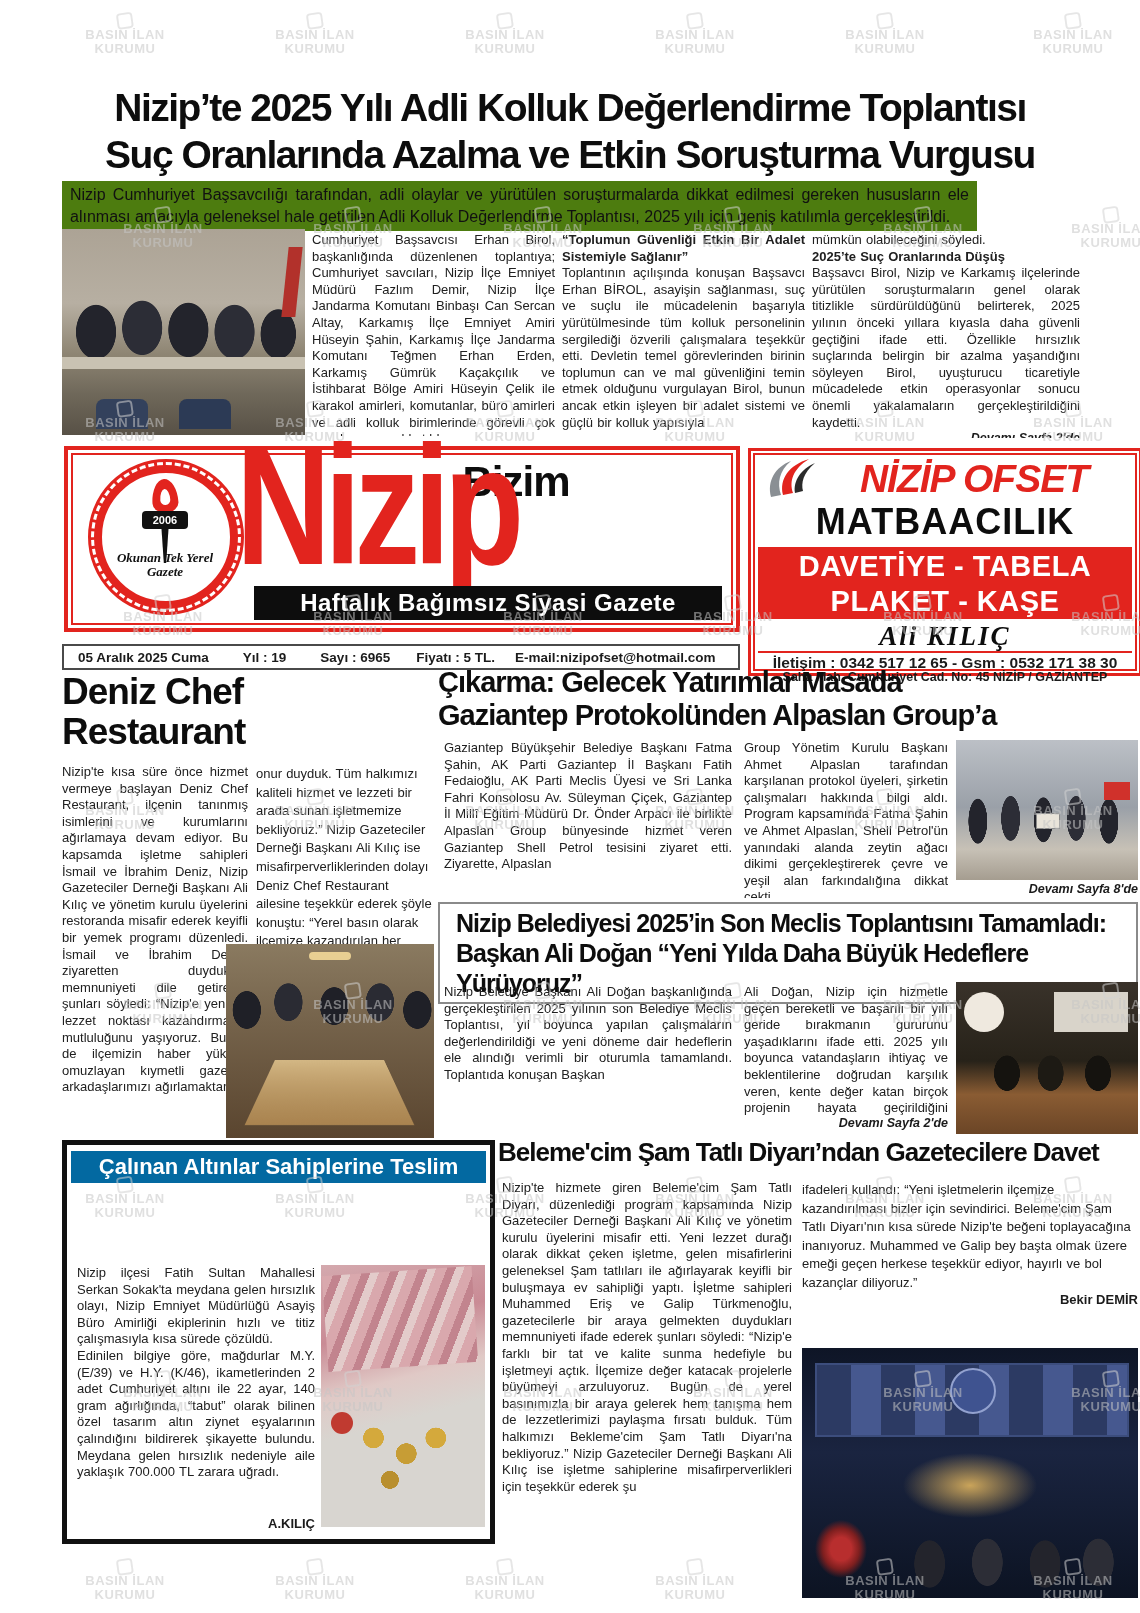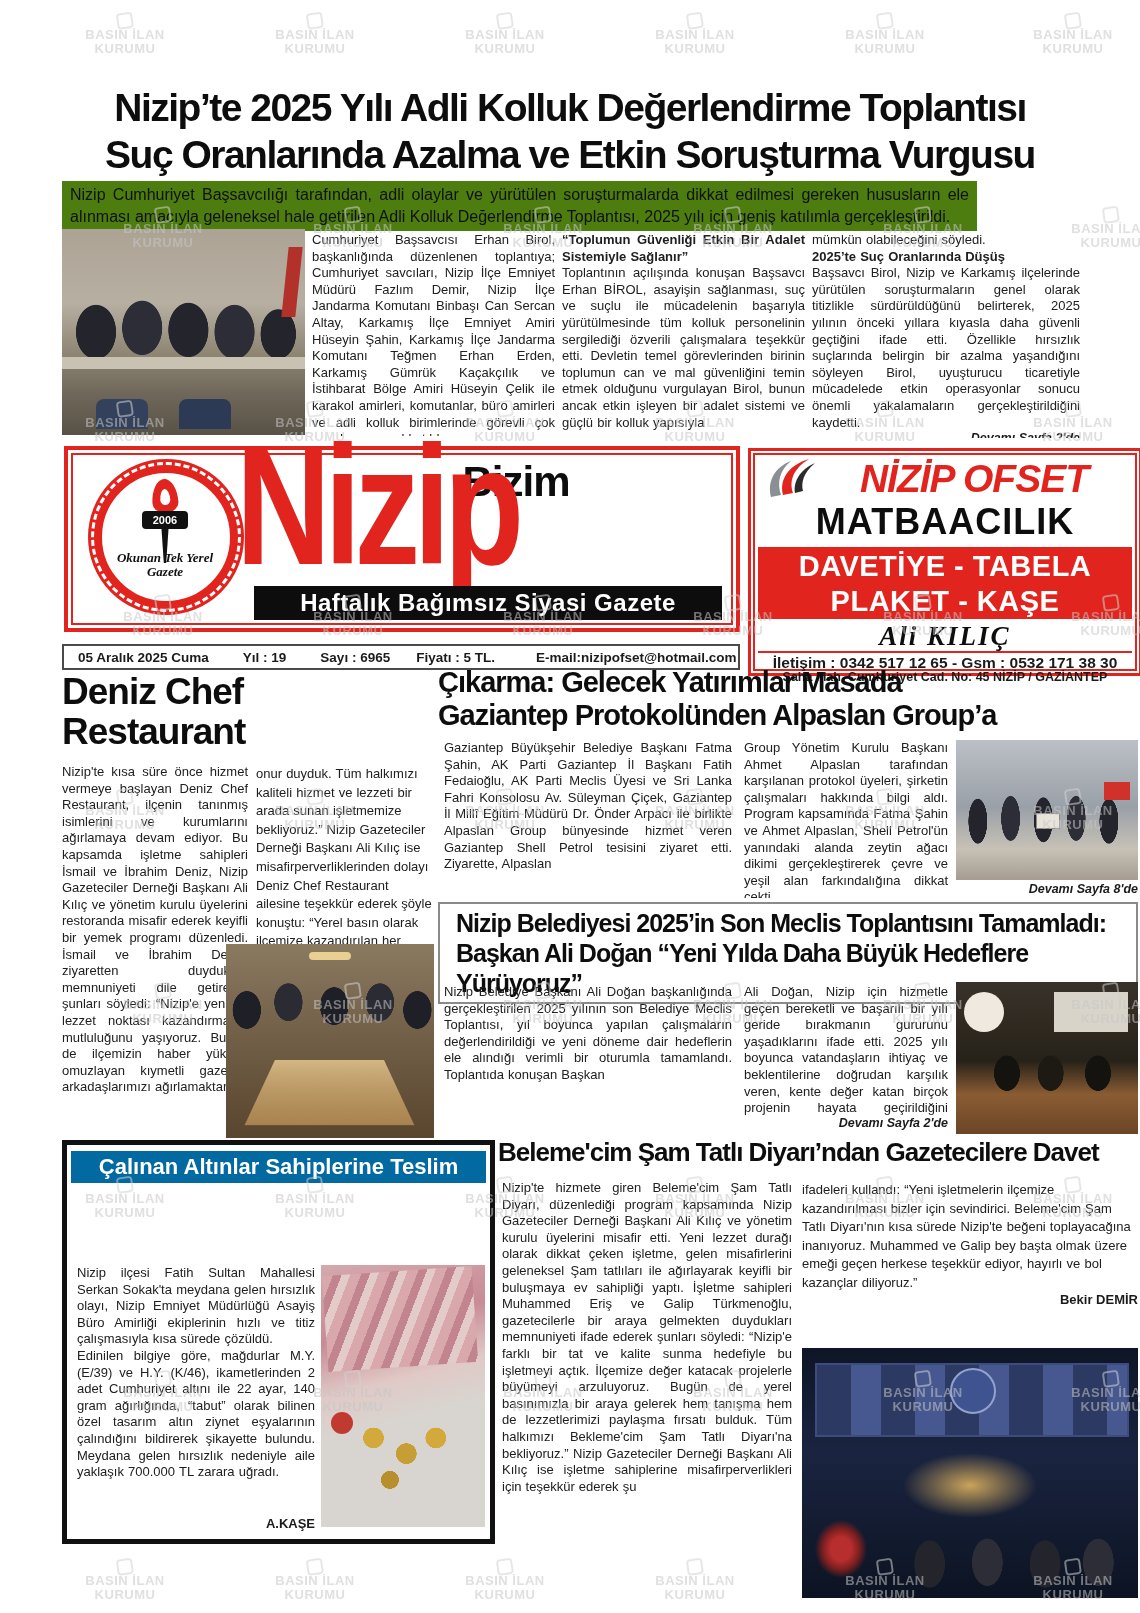--- a/index.html
+++ b/index.html
@@ -138,21 +138,21 @@
     </div>
     <div class="ad-owner">Ali KILIÇ</div>
     <div class="ad-contact">İletişim : 0342 517 12 65 - Gsm : 0532 171 38 30</div>
     <div class="ad-addr">Saha Mah. Cumhuriyet Cad. No: 45  NİZİP / GAZİANTEP</div>
   </div>
 
   <div class="abs infobar">
     <span style="margin-right:34px;">05 Aralık 2025 Cuma</span>
     <span style="margin-right:34px;">Yıl : 19</span>
     <span style="margin-right:26px;">Sayı : 6965</span>
-    <span style="margin-right:41px;">Fiyatı : 5 TL.</span>
+    <span style="margin-right:20px;">Fiyatı : 5 TL.</span>
     <span>E-mail:nizipofset@hotmail.com</span>
   </div>
 
   <div class="abs" style="left:62px;top:672px;width:372px;height:466px;">
     <div class="h2a" style="font-size:37px;line-height:40px;">
       <div>Deniz Chef Restaurant</div>
     </div>
     <div style="position:absolute;left:0;top:92px;width:186px;height:372px;overflow:hidden;" class="jt">Nizip'te kısa süre önce hizmet vermeye başlayan Deniz Chef Restaurant, ilçenin tanınmış isimlerini ve kurumlarını ağırlamaya devam ediyor. Bu kapsamda işletme sahipleri İsmail ve İbrahim Deniz, Nizip Gazeteciler Derneği Başkanı Ali Kılıç ve yönetim kurulu üyelerini restoranda misafir ederek keyifli bir yemek programı düzenledi. İsmail ve İbrahim Deniz, ziyaretten duydukları memnuniyeti dile getirerek şunları söyledi: “Nizip'e yeni bir lezzet noktası kazandırmanın mutluluğunu yaşıyoruz. Bugün de ilçemizin haber yükünü omuzlayan kıymetli gazeteci arkadaşlarımızı ağırlamaktan</div>
     <div style="position:absolute;left:194px;top:92px;width:178px;height:258px;overflow:hidden;">
       <span class="jt">onur duyduk. Tüm halkımızı kaliteli hizmet ve lezzeti bir arada sunan işletmemize bekliyoruz.” Nizip Gazeteciler Derneği Başkanı Ali Kılıç ise misafirperverliklerinden dolayı Deniz Chef Restaurant ailesine teşekkür ederek şöyle konuştu: “Yerel basın olarak ilçemize kazandırılan her güzel hizmet bizleri mutlu ediyor.</span>
@@ -210,21 +210,21 @@
       <i class="d" style="right:10px;top:10px;width:74px;height:40px;background:#d9d4ca;"></i>
     </div>
   </div>
 
   <div class="abs hirs">
     <div class="blackbar" style="margin:6px 4px 0 4px;font-size:22px;line-height:32px;height:32px;">Çalınan Altınlar Sahiplerine Teslim Edildi</div>
     <div style="position:absolute;left:10px;top:120px;width:238px;height:248px;overflow:hidden;">
       <div class="jt">Nizip ilçesi Fatih Sultan Mahallesi Serkan Sokak'ta meydana gelen hırsızlık olayı, Nizip Emniyet Müdürlüğü Asayiş Büro Amirliği ekiplerinin hızlı ve titiz çalışmasıyla kısa sürede çözüldü.</div>
       <div class="jt">Edinilen bilgiye göre, mağdurlar M.Y. (E/39) ve H.Y. (K/46), ikametlerinden 2 adet Cumhuriyet altını ile 22 ayar, 140 gram ağırlığında, “tabut” olarak bilinen özel tasarım altın ziynet eşyalarının çalındığını bildirerek şikayette bulundu. Meydana gelen hırsızlık nedeniyle aile yaklaşık 700.000 TL zarara uğradı.</div>
     </div>
-    <div class="sig" style="position:absolute;left:10px;bottom:8px;width:238px;">A.KAŞE</div>
+    <div class="sig" style="position:absolute;left:10px;bottom:8px;width:238px;">A.KILIÇ</div>
     <div class="photo" style="left:254px;top:120px;width:164px;height:262px;
          background:
           radial-gradient(15px 15px at 32% 66%, #d4a93c 68%, transparent 70%),
           radial-gradient(15px 15px at 52% 72%, #c79d35 68%, transparent 70%),
           radial-gradient(15px 15px at 70% 66%, #d4a93c 68%, transparent 70%),
           radial-gradient(13px 13px at 42% 82%, #b98f2e 68%, transparent 70%),
           linear-gradient(165deg,#d4a9ae 0%,#c98b95 26%,#e0c9c6 44%,#d8d5d0 58%,#d8d5d0 100%);">
       <i class="d" style="left:4px;top:6px;width:150px;height:96px;background:repeating-linear-gradient(115deg,#d9a8ad 0 10px,#c2848e 10px 18px,#e3cbca 18px 26px);transform:rotate(-4deg);"></i>
       <i class="d" style="left:10px;top:56%;width:22px;height:22px;border-radius:50%;background:#c03a30;"></i>
     </div>

